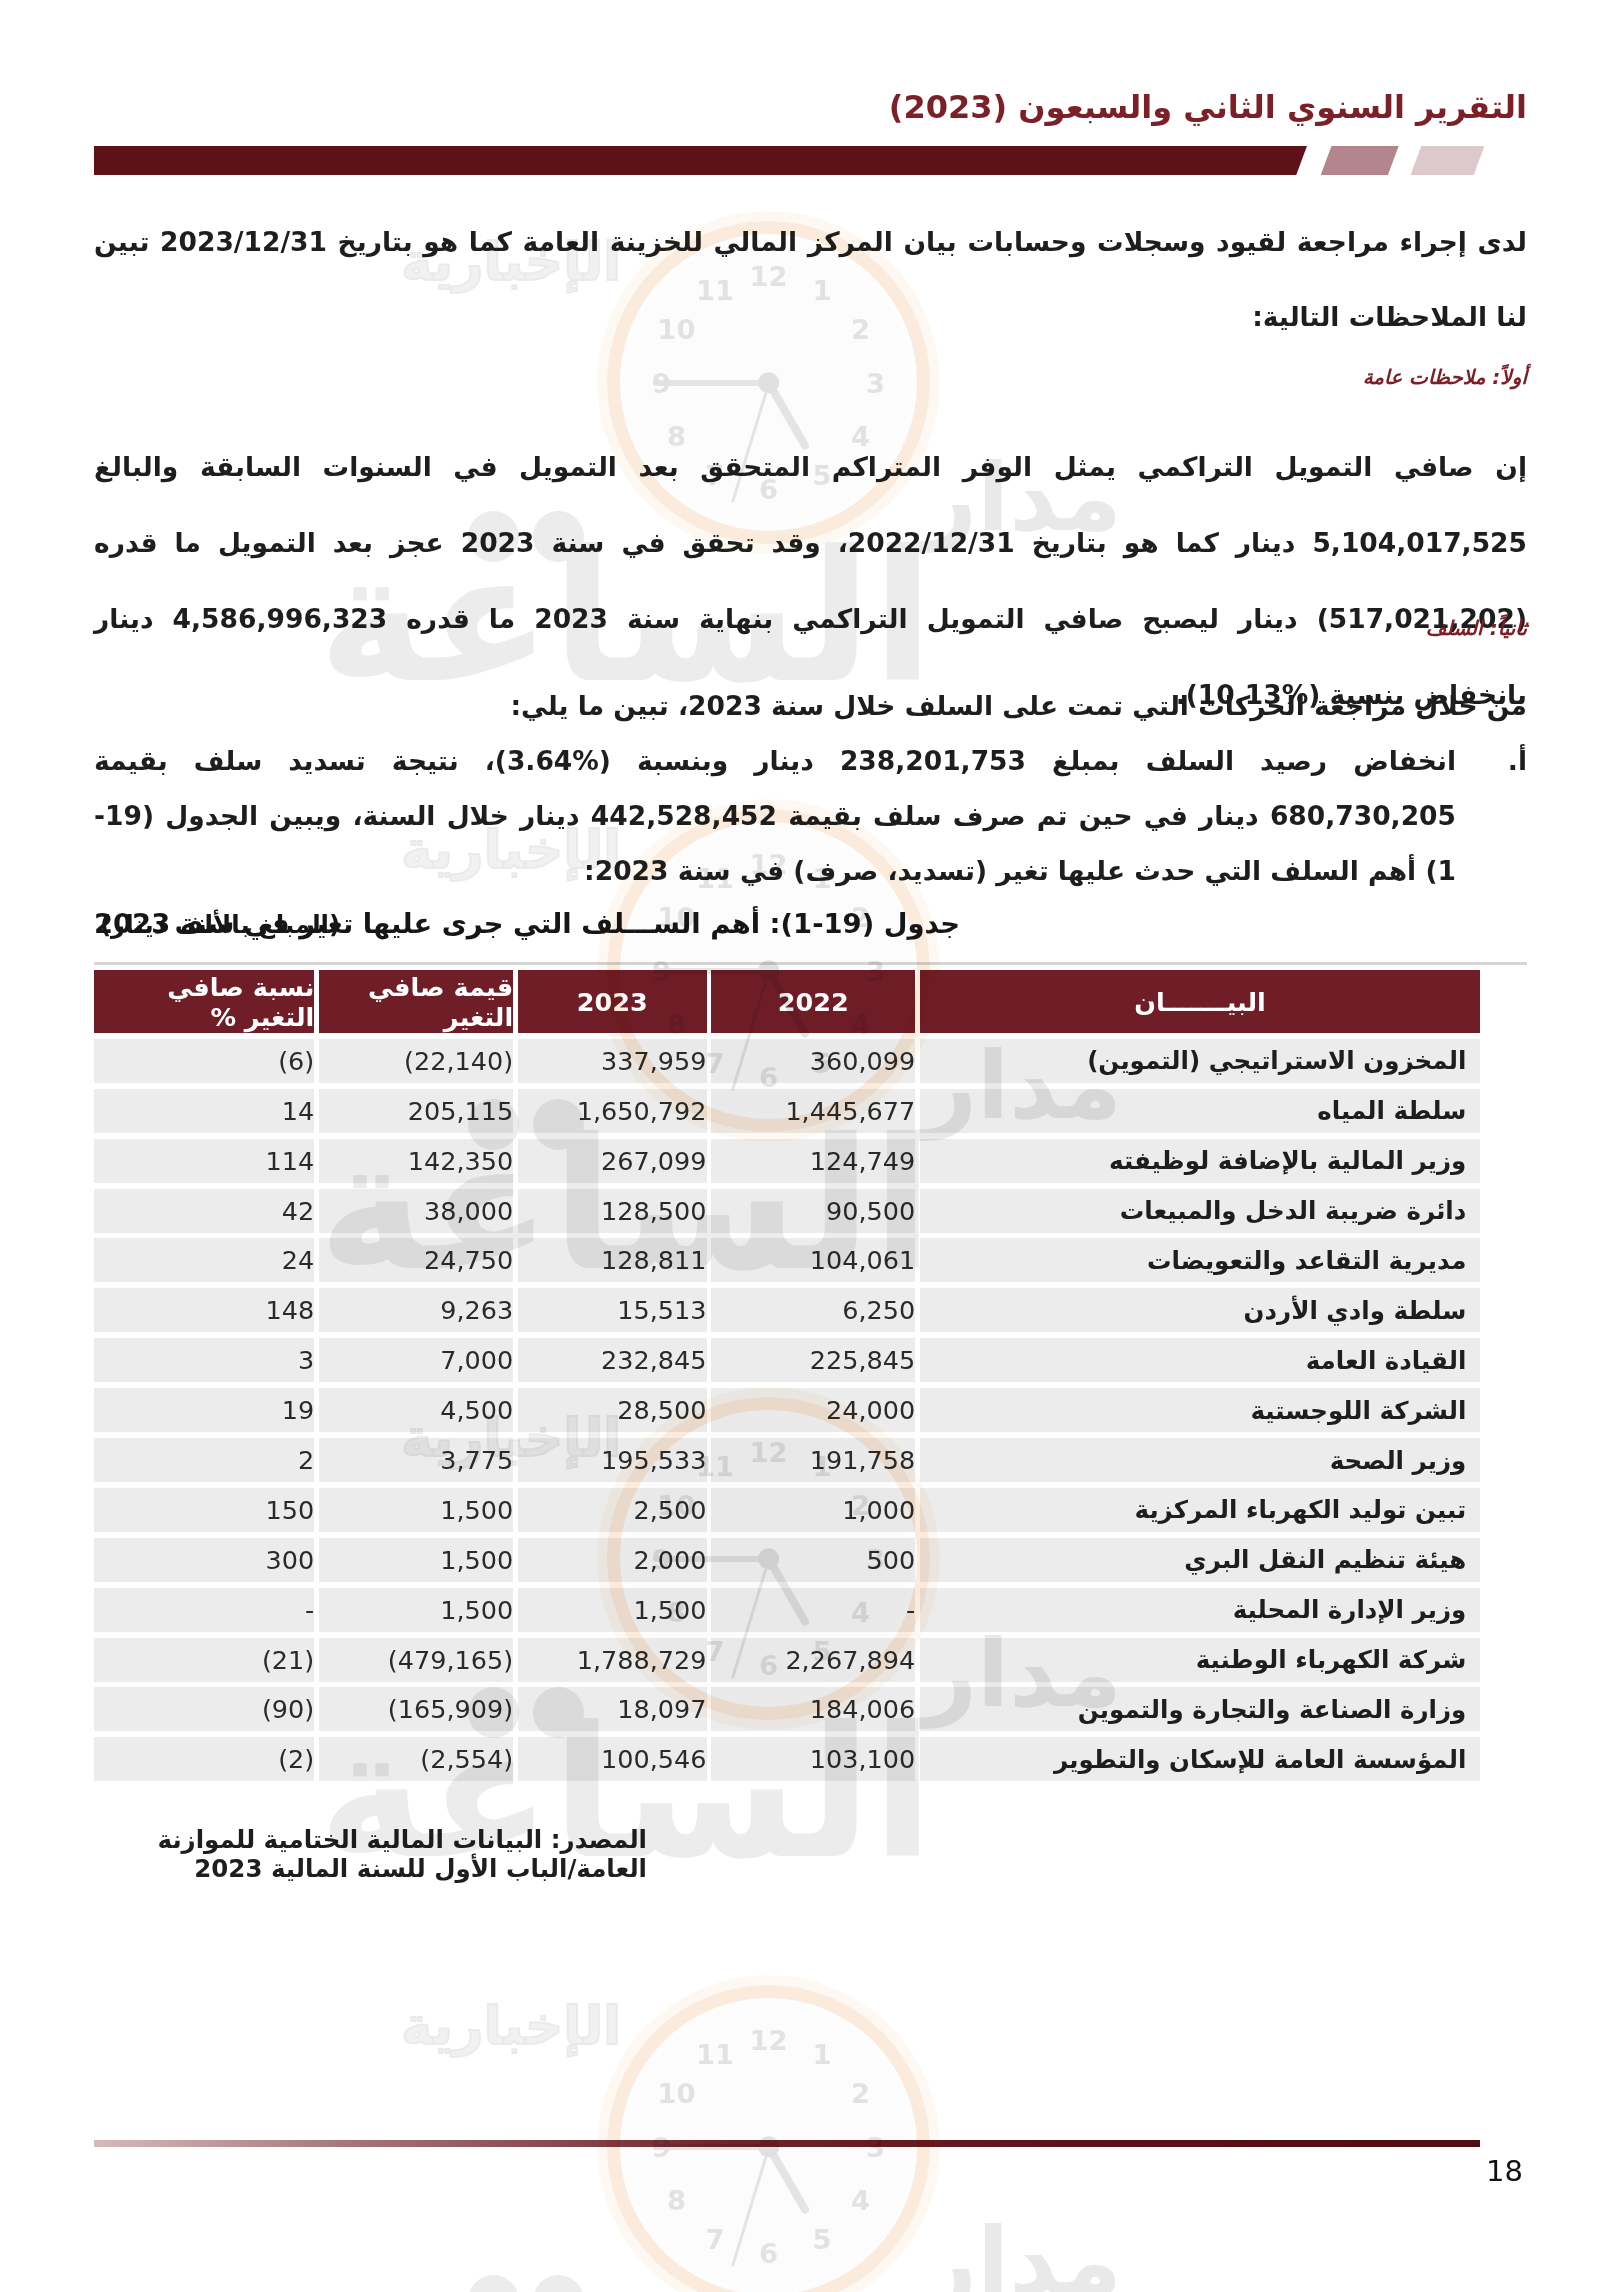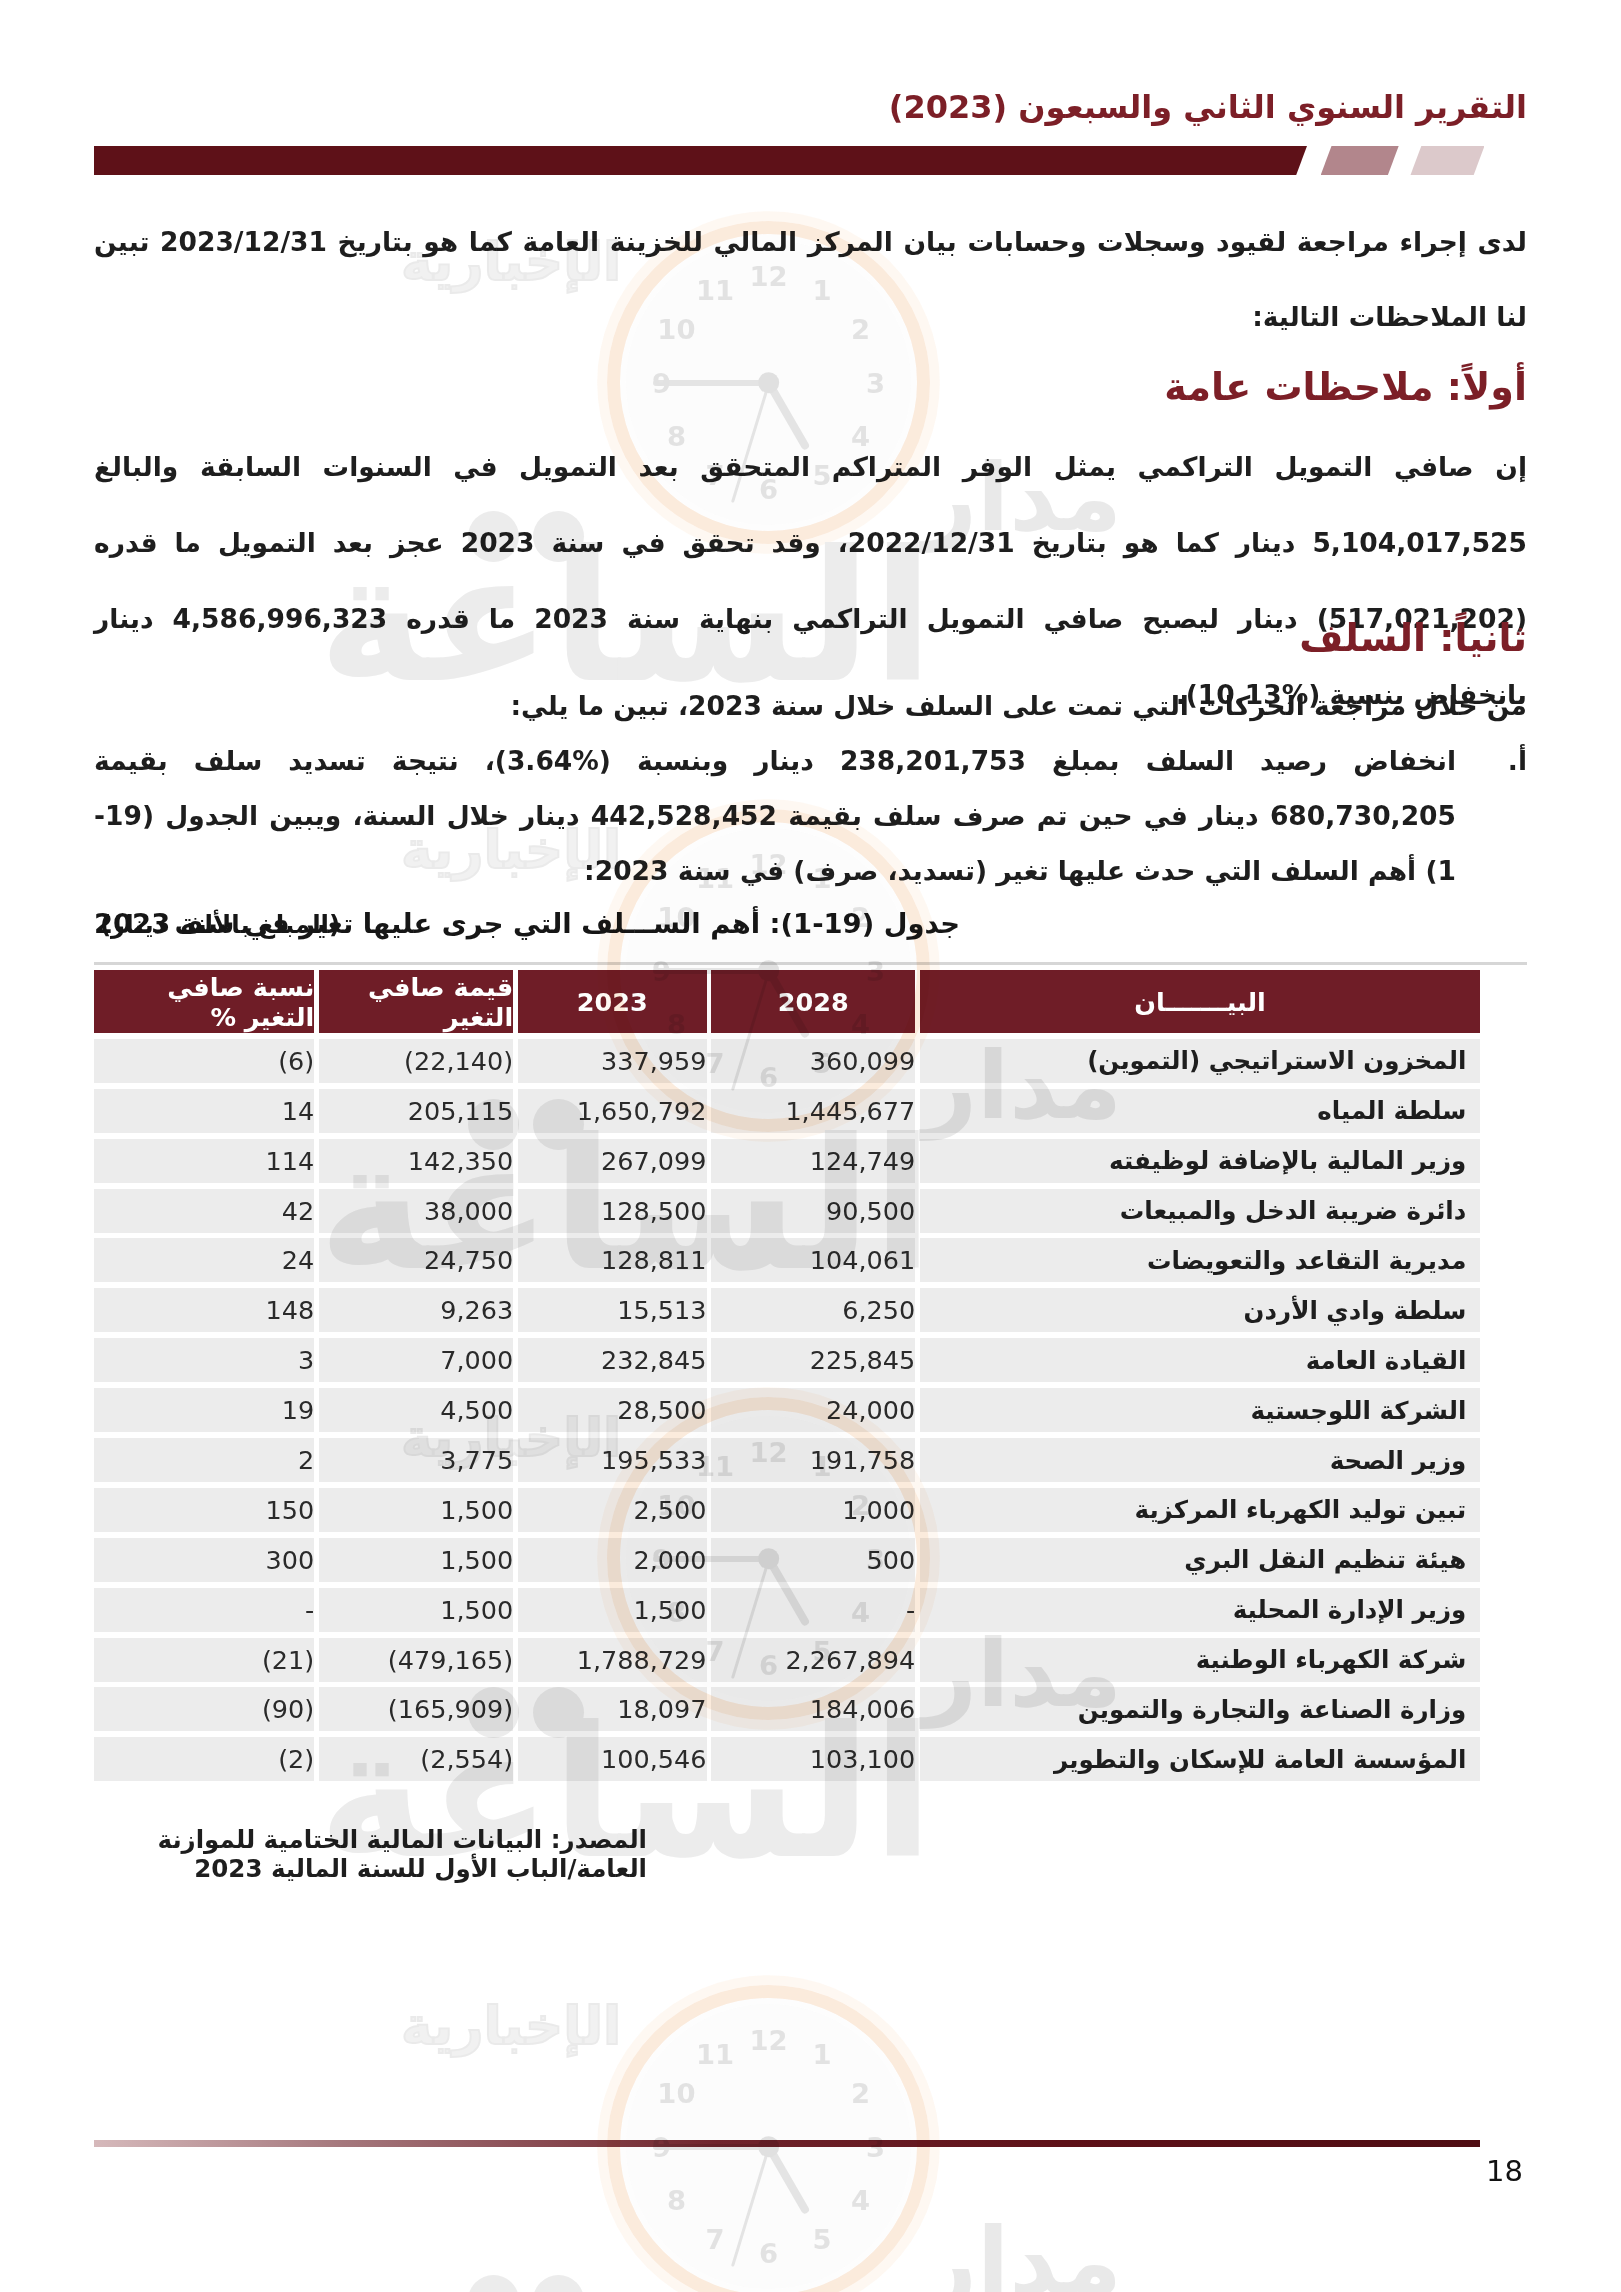--- a/index.html
+++ b/index.html
@@ -59,21 +59,21 @@
   .bar-main{width:1213px;height:100%;background:var(--maroon-dark);
     clip-path:polygon(0 0,100% 0,calc(100% - 10.8px) 100%,0 100%);}
   .bar-seg2{width:78px;height:100%;background:var(--bar-seg2);margin-left:13.7px;
     clip-path:polygon(10.8px 0,100% 0,calc(100% - 10.8px) 100%,0 100%);}
   .bar-seg3{width:74px;height:100%;background:var(--bar-seg3);margin-left:11.8px;
     clip-path:polygon(10.8px 0,100% 0,calc(100% - 10.8px) 100%,0 100%);}
 
   .para{position:absolute;left:94px;width:1433px;text-align:justify;
     font-size:26.5px;font-weight:bold;color:var(--ink);}
   .intro{top:204px;line-height:75px;}
-  .sec-heading{position:absolute;right:94px;font-size:38px;font-weight:bold;color:var(--maroon-text);}
+  .sec-heading{position:absolute;right:94px;font-size:20px;font-weight:bold;color:var(--maroon-text);font-style:italic;}
   .h-first{top:365px;}
   .s1-body{top:429px;line-height:76px;}
   .h-second{top:616px;}
   .s2-intro{top:678px;line-height:55px;}
   .list-item{position:absolute;top:733px;left:94px;width:1433px;display:flex;
     font-size:26.5px;font-weight:bold;line-height:55px;}
   .list-marker{flex:0 0 71px;text-align:right;}
   .list-text{flex:1;text-align:justify;}
 
   .caption-row{position:absolute;top:908px;left:94px;width:1386px;height:45px;}
@@ -139,21 +139,21 @@
     <div class="caption-row">
       <span class="tbl-title">جدول (19-1): أهم الســـلف التي جرى عليها تغير في سنة 2023</span>
       <span class="unit-note">(المبلغ بالألف دينار)</span>
     </div>
 
     <div class="table-topline"></div>
 
     <div class="datatable">
       <div class="thead">
         <div class="hcell c-name">البيـــــــان</div>
-        <div class="hcell c-2022 year">2028</div>
+        <div class="hcell c-2022 year">2022</div>
         <div class="hcell c-2023 year">2023</div>
         <div class="hcell c-chg">قيمة صافي التغير</div>
         <div class="hcell c-pct">نسبة صافي التغير %</div>
       </div>
       <div class="tbody">
   <div class="trow">
     <div class="cell c-name">المخزون الاستراتيجي (التموين)</div>
     <div class="cell c-2022 num">360,099</div>
     <div class="cell c-2023 num">337,959</div>
     <div class="cell c-chg num">(22,140)</div>

